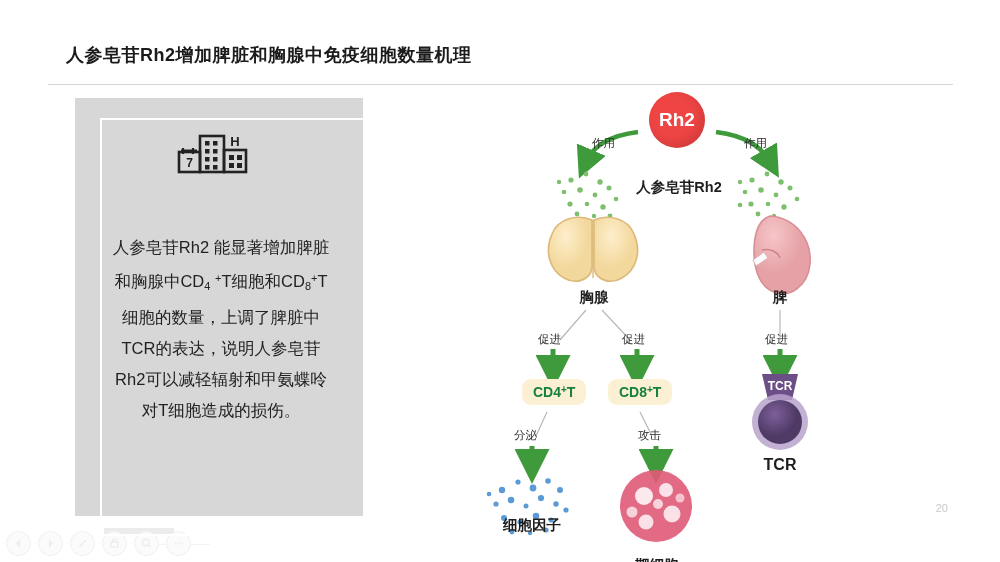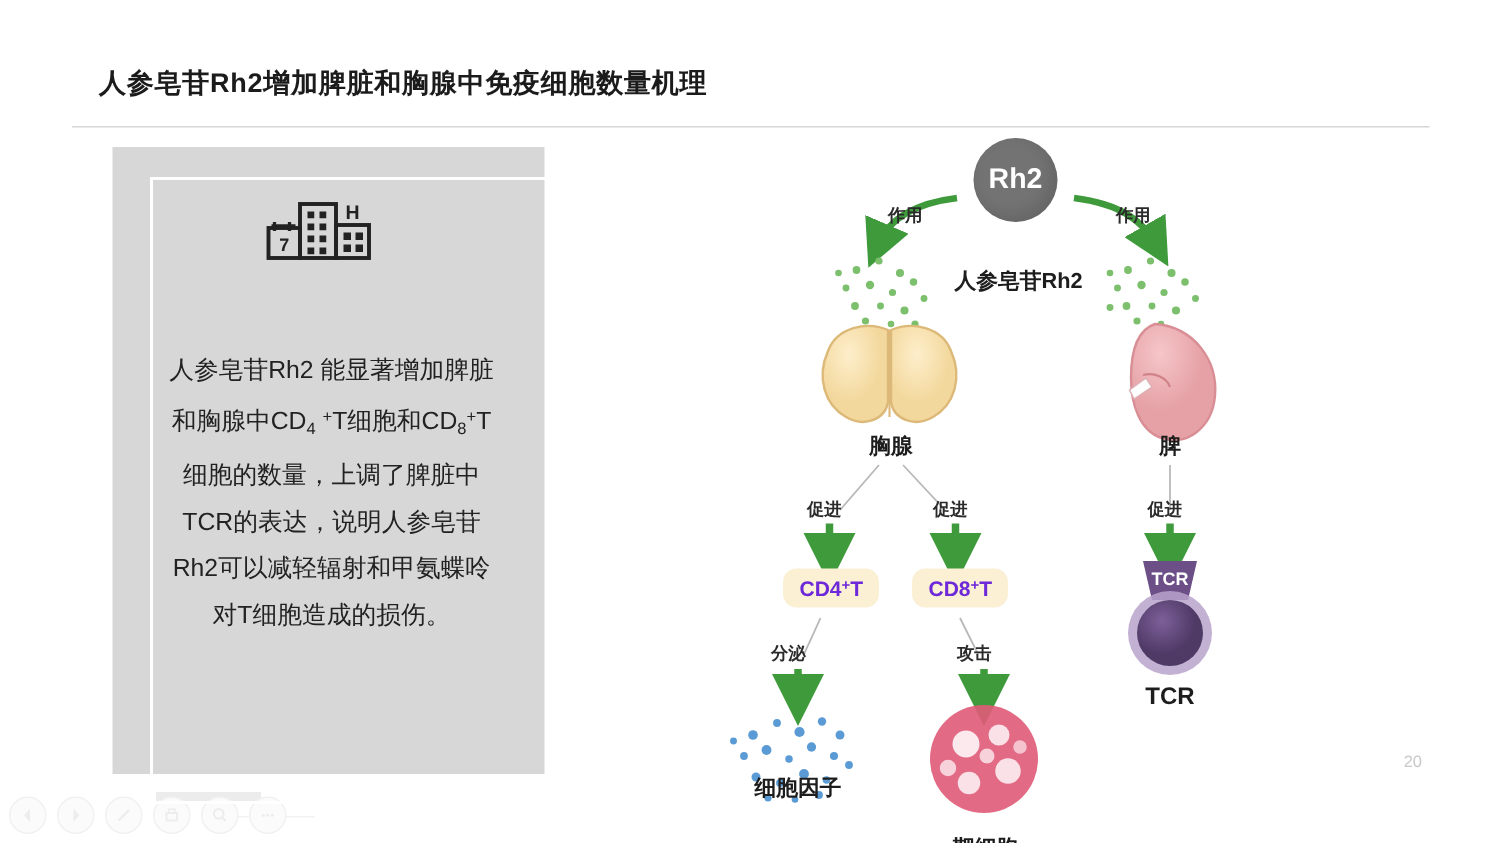--- a/index.html
+++ b/index.html
@@ -37,32 +37,32 @@
   }
   #panel-text sub{font-size:11px;vertical-align:-3px;}
   #panel-text sup{font-size:11px;vertical-align:5px;}
   
   #diagram{position:absolute;left:440px;top:92px;width:520px;height:450px;}
   .dg-label{
     position:absolute;font-size:14.5px;color:#1d1d1d;font-weight:bold;
     white-space:nowrap;text-align:center;
   }
   .dg-small{
-    position:absolute;font-size:11.5px;color:#2a2a2a;font-weight:bold;
+    position:absolute;font-size:11.5px;color:#2a2a2a;font-weight:normal;
     white-space:nowrap;
   }
   .rh2-circle{
     position:absolute;width:56px;height:56px;border-radius:50%;
-    background:#737373;color:#fff;font-size:19px;font-weight:bold;
+    background:#ef4444;color:#fff;font-size:19px;font-weight:bold;
     display:flex;align-items:center;justify-content:center;
     box-shadow:inset -4px -4px 10px rgba(0,0,0,.12);
   }
   .cd-badge{
     position:absolute;background:#fbefd4;border-radius:9px;
-    padding:5px 11px;font-size:14px;font-weight:bold;color:#6d28d9;
+    padding:5px 11px;font-size:14px;font-weight:bold;color:#15803d;
     white-space:nowrap;
   }
   .cd-badge sup{font-size:10px;vertical-align:4px;}
   .pagenum{
     position:absolute;right:52px;bottom:48px;font-size:11px;color:#c9c9c9;
   }
   
   #toolbar{
     position:absolute;left:6px;bottom:6px;display:flex;gap:7px;align-items:center;
   }

